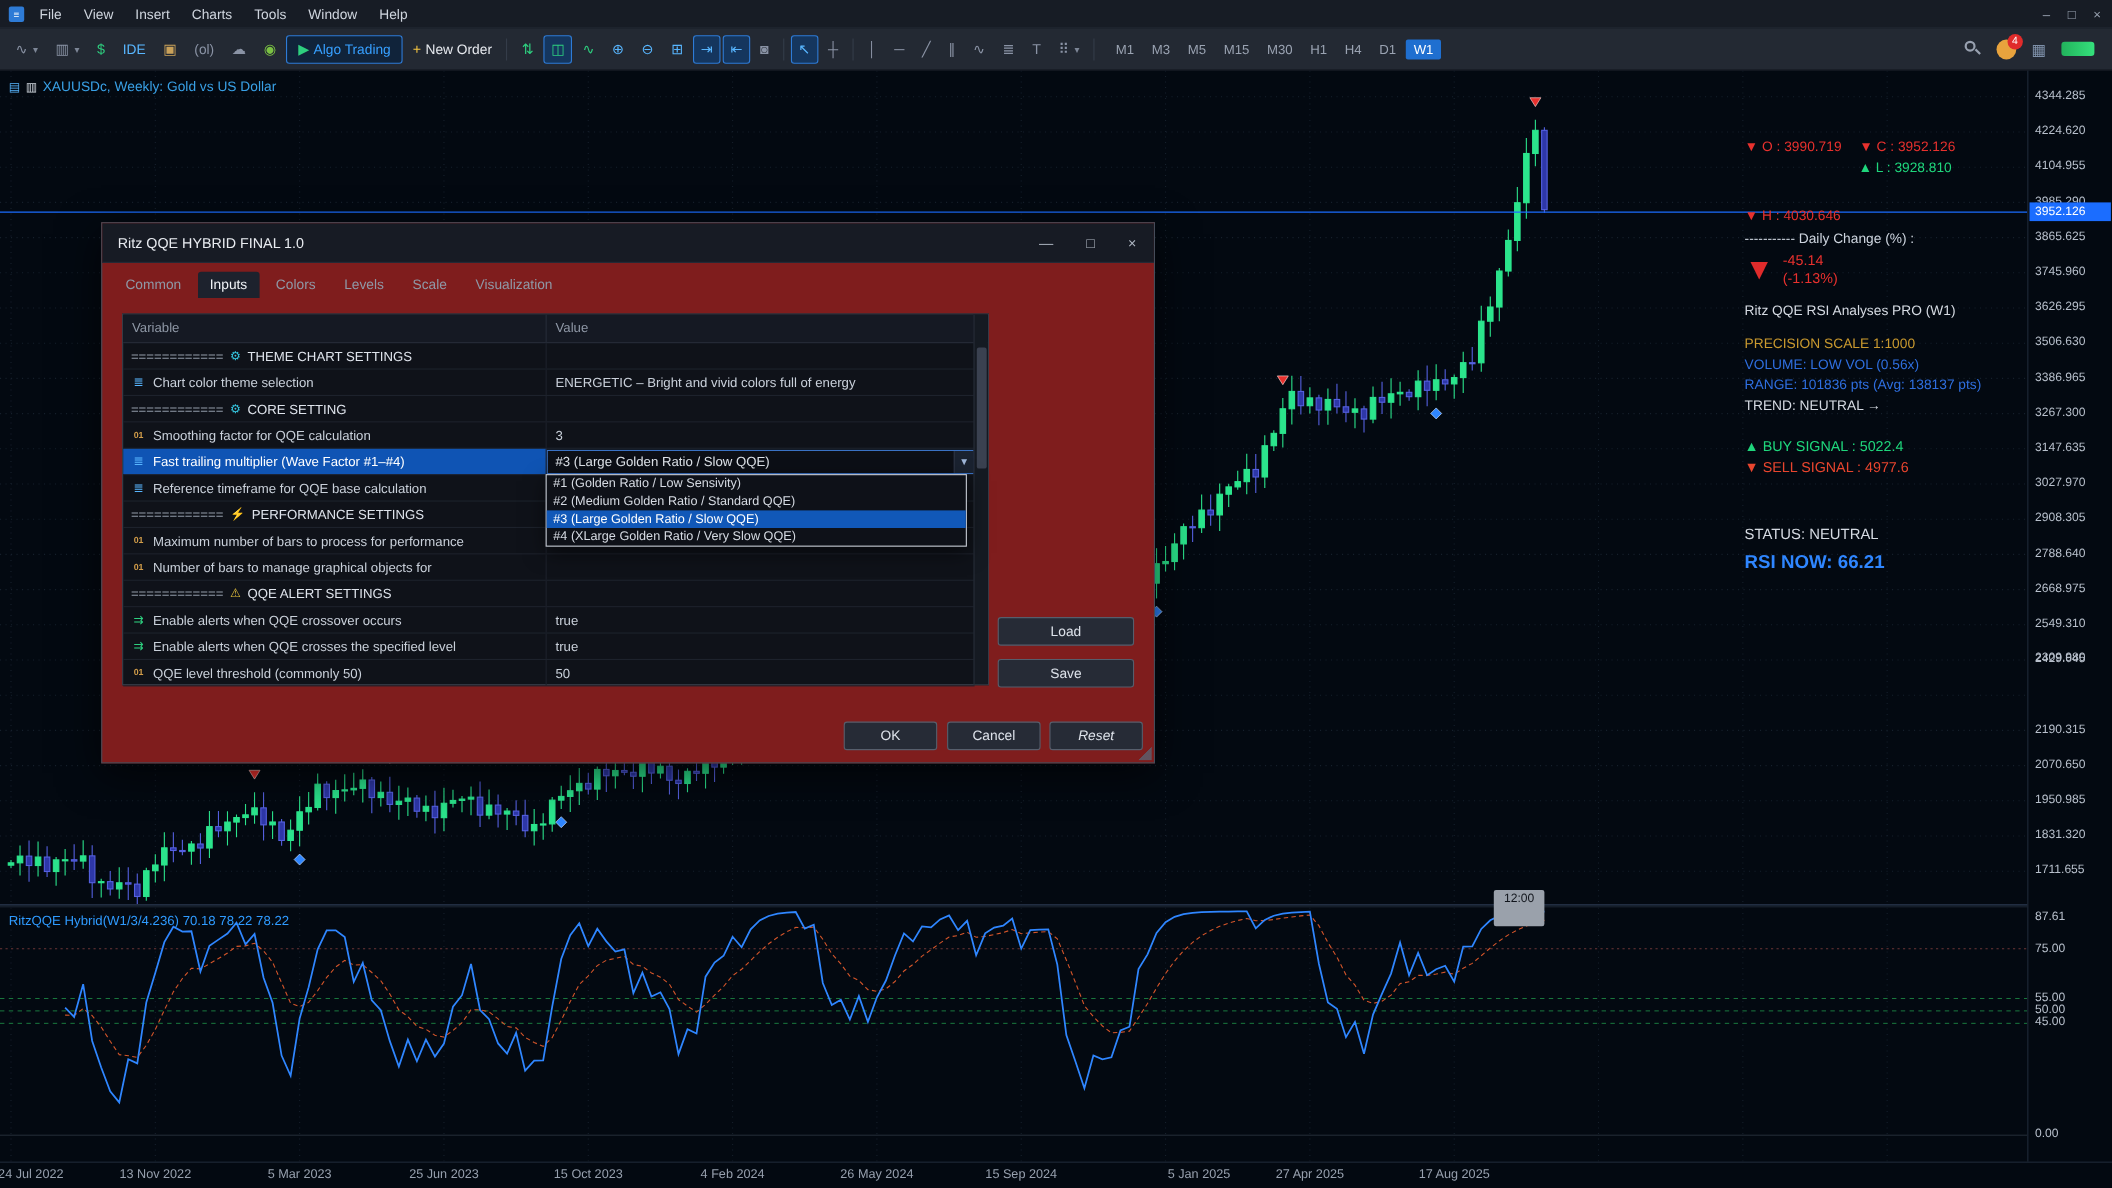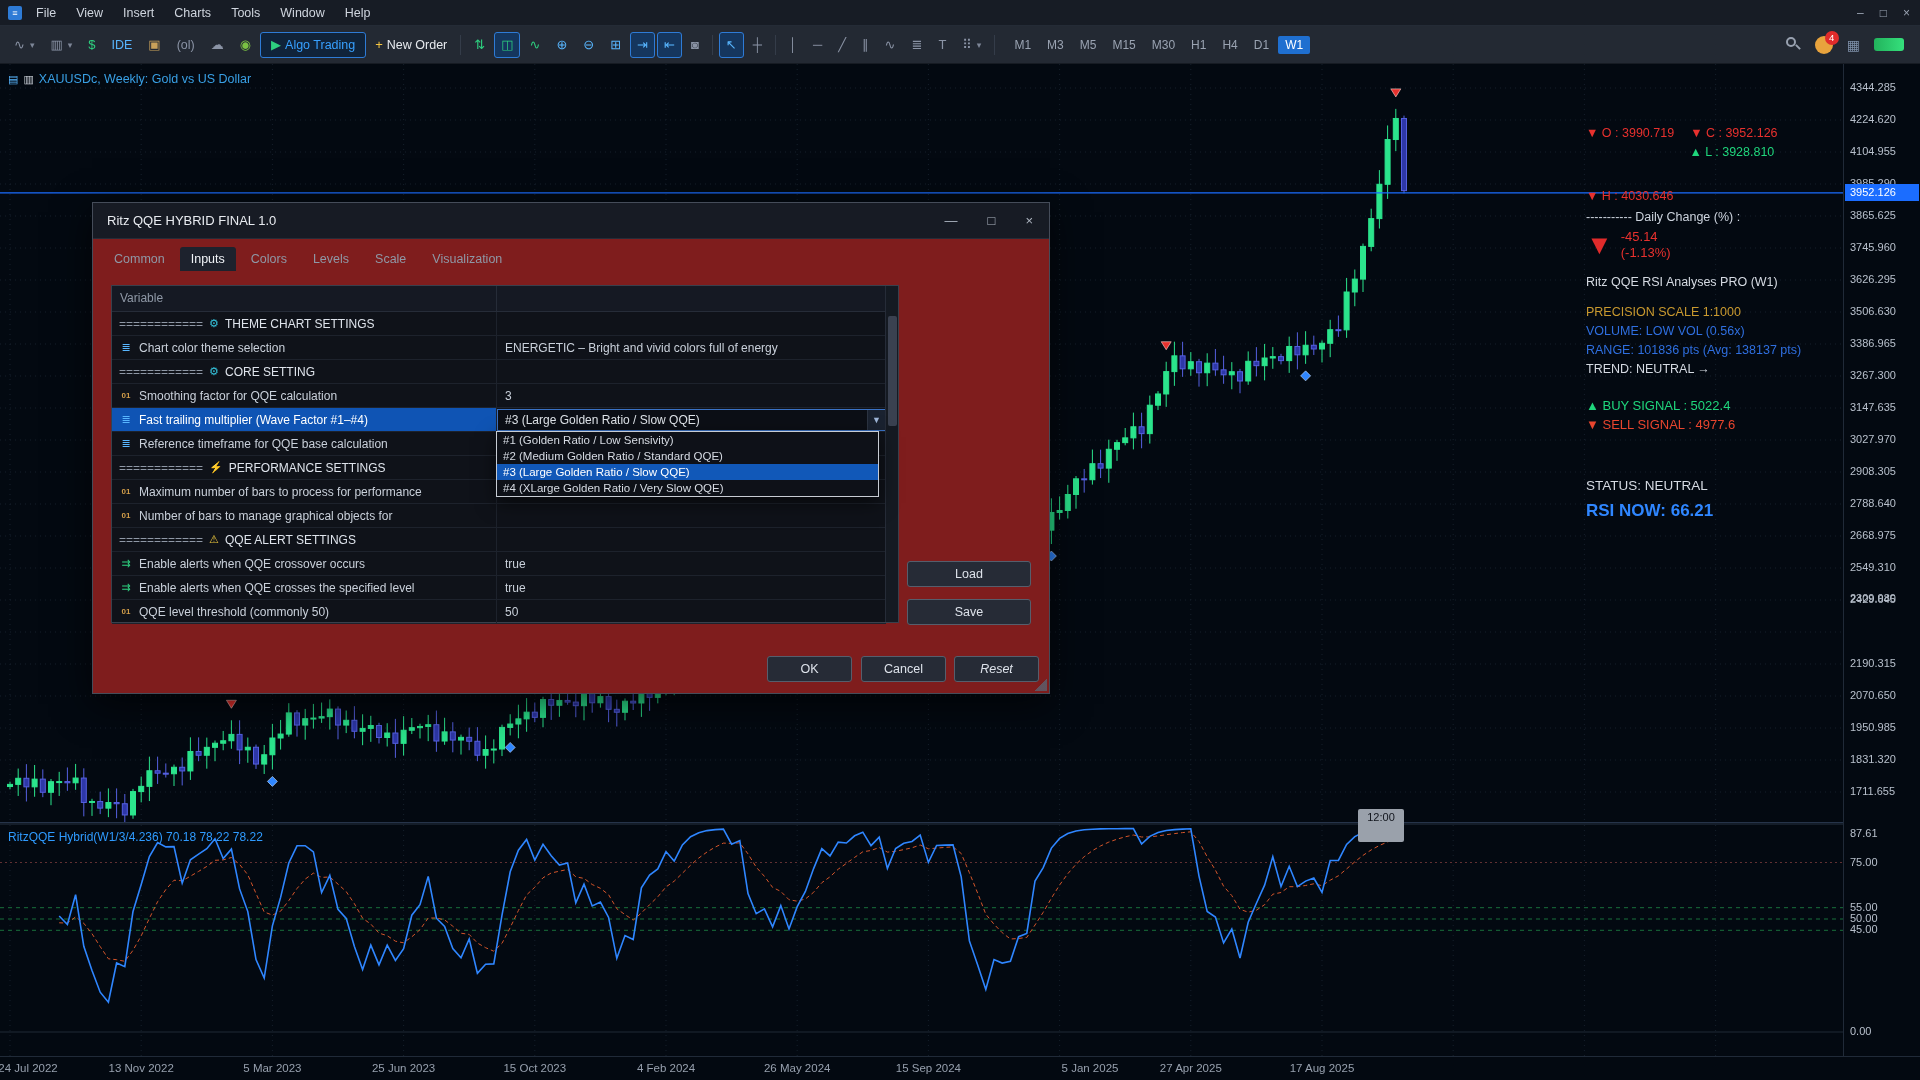--- a/index.html
+++ b/index.html
@@ -790,20 +790,21 @@
         <span class="dlg-tab active">Inputs</span>
         <span class="dlg-tab">Colors</span>
         <span class="dlg-tab">Levels</span>
         <span class="dlg-tab">Scale</span>
         <span class="dlg-tab">Visualization</span>
       </div>
 
     <div id="param-table">
       <div id="tbl-header">
         <div id="col-var">Variable</div>
+        <div id="col-val">Value</div>
       </div>
       <div id="param-rows">
           <div class="param-row">
             <div class="cell-var">
               <span class="sec-eq">============</span>
               <span class="sec-icon" style="color: rgb(53, 195, 220);">⚙</span>
               <span class="sec-title">THEME CHART SETTINGS</span>
             </div>
             <div class="cell-val"></div>
           </div>

